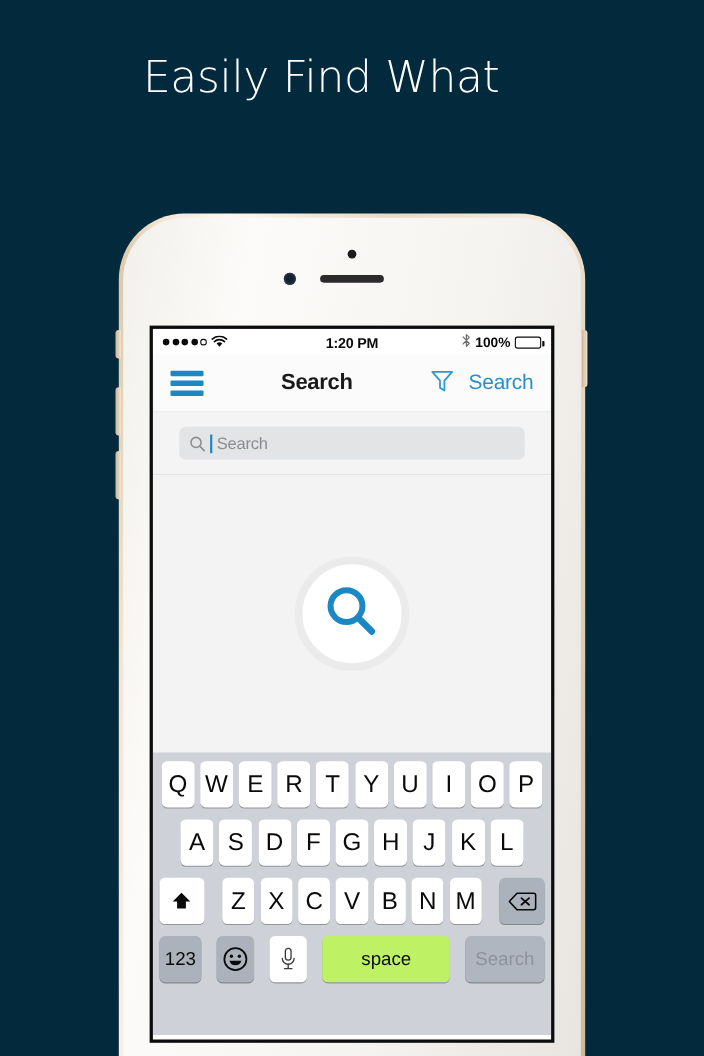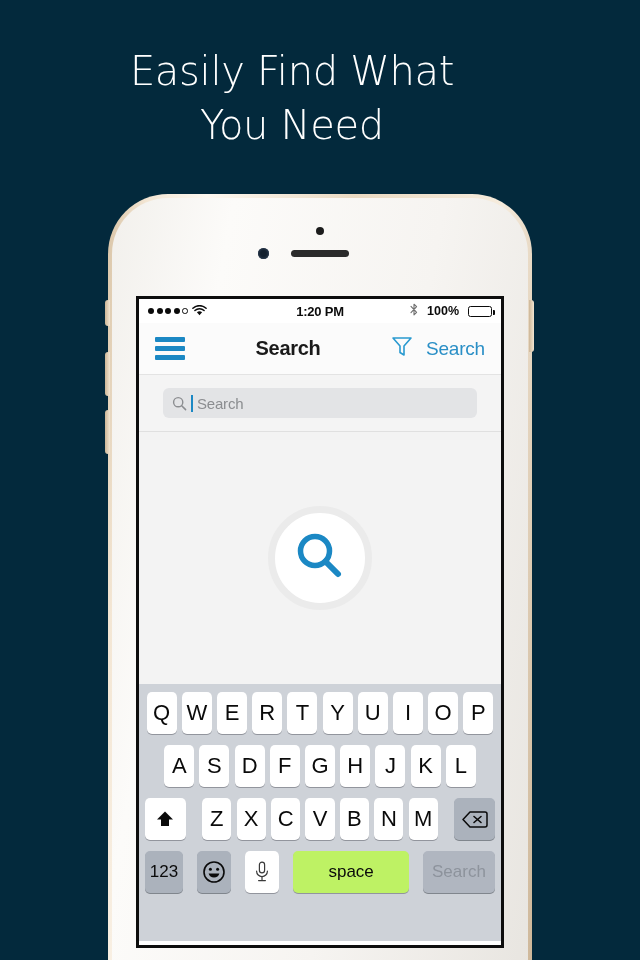--- a/index.html
+++ b/index.html
@@ -93,21 +93,21 @@
     display: flex;
     align-items: center;
     padding: 4px 9px;
     font-size: 13px;
     font-weight: bold;
     color: #0b0b0b;
     font-family: "Liberation Sans", sans-serif;
   }
   .sb-left  { display: flex; align-items: center; gap: 4px; flex: 1; }
   .sb-mid   { flex: 0 0 auto; font-size: 13px; font-weight: bold; letter-spacing: -0.2px; }
-  .sb-right { display: flex; align-items: center; justify-content: flex-end; gap: 9px; flex: 1; }
+  .sb-right { display: flex; align-items: center; justify-content: flex-end; gap: 4px; flex: 1; }
   .dots { display: flex; align-items: center; gap: 2.5px; }
   .dot  { width: 6px; height: 6px; border-radius: 50%; background: #0b0b0b; }
   .dot.hollow { background: transparent; border: 1.2px solid #0b0b0b; width: 5.5px; height: 5.5px; }
   .batt-pct { font-size: 12.5px; font-weight: bold; }
   .batt {
     width: 24px; height: 11px; border: 1.3px solid #0b0b0b; border-radius: 2.5px;
     position: relative; padding: 1px;
   }
   .batt::after { content:""; position:absolute; right:-3.5px; top:3px; width:2px; height:5px;
                  background:#0b0b0b; border-radius:0 1px 1px 0; }
@@ -200,21 +200,20 @@
   .key.mic   { width: 38px; background:#ffffff; }
   .key.space { width: 128px; background:#bef264; font-size: 17px; }
   .key.go    { width: 80px; background:#b0b6c0; color:#8d939c; font-size: 17px;
                box-shadow: 0 1px 0 rgba(120,125,133,0.9); }
 </style>
 </head>
 <body>
 
 <div class="headline">
   <span>Easily Find What</span>
-  <span>You Need</span>
 </div>
 
 <div class="phone-rim"></div>
 <div class="phone-rim-inner"></div>
 
 <div class="side-btn mute"></div>
 <div class="side-btn volup"></div>
 <div class="side-btn voldn"></div>
 <div class="side-btn power"></div>
 

